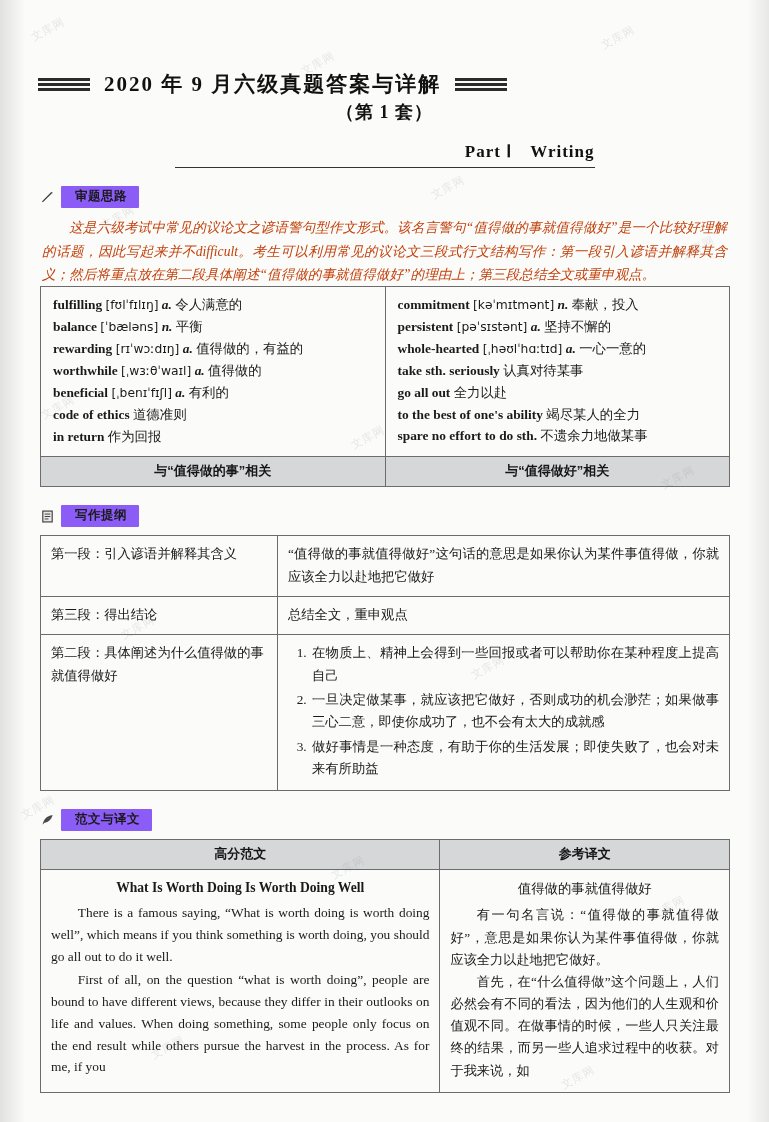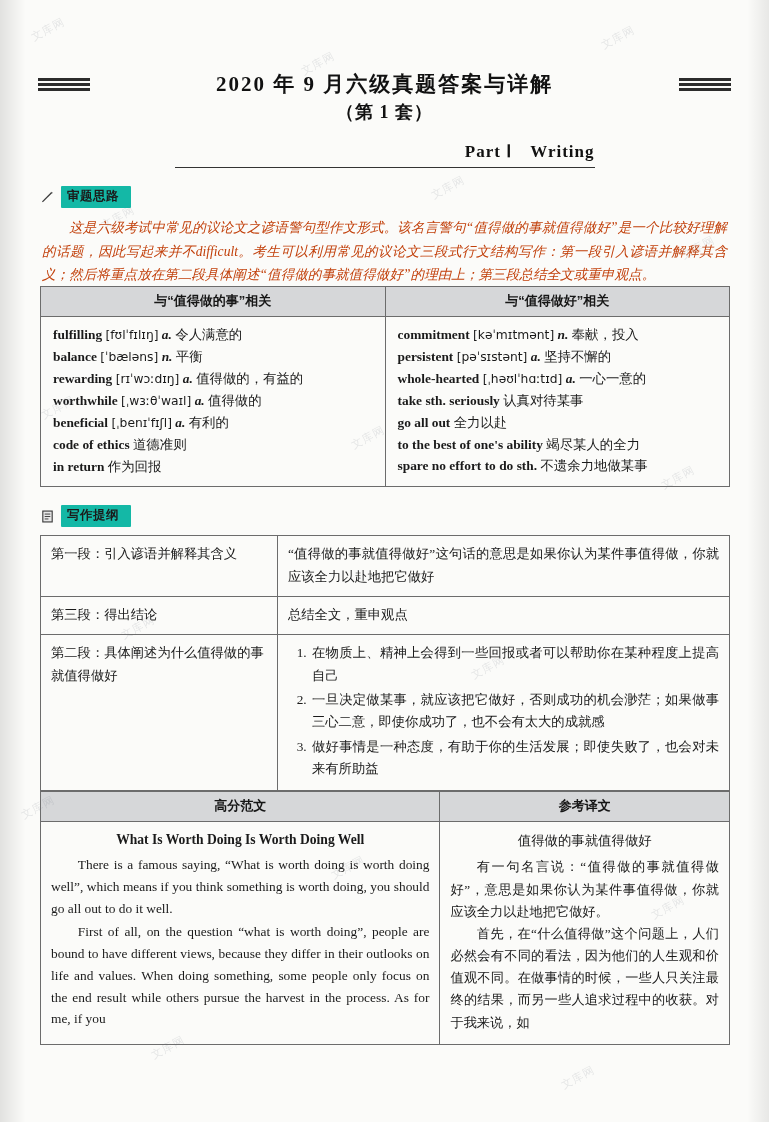--- a/index.html
+++ b/index.html
@@ -60,21 +60,21 @@
 
   .content {
     position: relative;
     z-index: 2;
   }
 
   
   .title-row {
     display: flex;
     align-items: center;
-    justify-content: space-between;
+    justify-content: flex-start;
     gap: 14px;
     margin-top: 36px;
   }
   .title-deco {
     width: 52px;
     height: 13px;
     flex: none;
     display: flex;
     flex-direction: column;
     justify-content: space-between;
@@ -122,26 +122,26 @@
   }
   .sec-head .sec-icon {
     width: 15px; height: 15px;
     flex: none;
     display: flex;
     align-items: center;
     justify-content: center;
   }
   .sec-label {
     display: inline-block;
-    background: #14b8a6;
+    background: #8b5cf6;
     color: #1b1b1b;
     font-family: "Liberation Sans", sans-serif;
     font-size: 12.5px;
     font-weight: bold;
-    padding: 2px 12px 3px 6px;
+    padding: 2px 12px 3px 14px;
     letter-spacing: 0.5px;
     border-radius: 1px;
   }
 
   .para {
     font-size: 13.6px;
     line-height: 1.72;
     text-align: justify;
     text-indent: 2em;
     margin: 0 4px 0 4px;
@@ -300,43 +300,43 @@
             <path d="M12.4 1.8l1.2 1.2-.9.9-1.2-1.2z" fill="#666"></path>
           </svg>
       </span>
       <span class="sec-label">审题思路</span>
     </div>
     <div class="para">这是六级考试中常见的议论文之谚语警句型作文形式。该名言警句“值得做的事就值得做好”是一个比较好理解的话题，因此写起来并不difficult。考生可以利用常见的议论文三段式行文结构写作：第一段引入谚语并解释其含义；然后将重点放在第二段具体阐述“值得做的事就值得做好”的理由上；第三段总结全文或重申观点。</div>
 
     <table class="vocab-table">
       <tbody>
           <tr>
-        <th class="tbl-head" style="width:50%">与“值得做的事”相关</th>
-        <th class="tbl-head" style="width:50%">与“值得做好”相关</th>
-      </tr>
-      <tr>
         <td class="vocab-cell">
           <div class="vocab-line"><span class="en">fulfilling</span> <span class="ph">[fʊlˈfɪlɪŋ]</span> <span class="pos">a.</span> <span class="zh">令人满意的</span></div>
           <div class="vocab-line"><span class="en">balance</span> <span class="ph">[ˈbæləns]</span> <span class="pos">n.</span> <span class="zh">平衡</span></div>
           <div class="vocab-line"><span class="en">rewarding</span> <span class="ph">[rɪˈwɔːdɪŋ]</span> <span class="pos">a.</span> <span class="zh">值得做的，有益的</span></div>
           <div class="vocab-line"><span class="en">worthwhile</span> <span class="ph">[ˌwɜːθˈwaɪl]</span> <span class="pos">a.</span> <span class="zh">值得做的</span></div>
           <div class="vocab-line"><span class="en">beneficial</span> <span class="ph">[ˌbenɪˈfɪʃl]</span> <span class="pos">a.</span> <span class="zh">有利的</span></div>
           <div class="vocab-line"><span class="en">code of ethics</span> <span class="zh">道德准则</span></div>
           <div class="vocab-line"><span class="en">in return</span> <span class="zh">作为回报</span></div>
         </td>
         <td class="vocab-cell">
           <div class="vocab-line"><span class="en">commitment</span> <span class="ph">[kəˈmɪtmənt]</span> <span class="pos">n.</span> <span class="zh">奉献，投入</span></div>
           <div class="vocab-line"><span class="en">persistent</span> <span class="ph">[pəˈsɪstənt]</span> <span class="pos">a.</span> <span class="zh">坚持不懈的</span></div>
           <div class="vocab-line"><span class="en">whole-hearted</span> <span class="ph">[ˌhəʊlˈhɑːtɪd]</span> <span class="pos">a.</span> <span class="zh">一心一意的</span></div>
           <div class="vocab-line"><span class="en">take sth. seriously</span> <span class="zh">认真对待某事</span></div>
           <div class="vocab-line"><span class="en">go all out</span> <span class="zh">全力以赴</span></div>
           <div class="vocab-line"><span class="en">to the best of one's ability</span> <span class="zh">竭尽某人的全力</span></div>
           <div class="vocab-line"><span class="en">spare no effort to do sth.</span> <span class="zh">不遗余力地做某事</span></div>
         </td>
       </tr>
+      <tr>
+        <th class="tbl-head" style="width:50%">与“值得做的事”相关</th>
+        <th class="tbl-head" style="width:50%">与“值得做好”相关</th>
+      </tr>
     </tbody>
       </table>
 
     <div class="sec-head">
       <span class="sec-icon">
         <svg width="15" height="15" viewBox="0 0 16 16">
             <rect x="3" y="2.2" width="10" height="11.6" fill="#e8e8e8" stroke="#3a3a3a" stroke-width="1.2"></rect>
             <path d="M5 5.4h6M5 8h6M5 10.6h4" stroke="#3a3a3a" stroke-width="1"></path>
           </svg>
       </span>
@@ -358,20 +358,28 @@
           <ol>
             <li>在物质上、精神上会得到一些回报或者可以帮助你在某种程度上提高自己</li>
             <li>一旦决定做某事，就应该把它做好，否则成功的机会渺茫；如果做事三心二意，即使你成功了，也不会有太大的成就感</li>
             <li>做好事情是一种态度，有助于你的生活发展；即使失败了，也会对未来有所助益</li>
           </ol>
         </td>
       </tr>
     </tbody>
       </table>
 
+    <div class="sec-head">
+      <span class="sec-icon">
+        <svg width="15" height="15" viewBox="0 0 16 16">
+            <path d="M13.4 2.2C9 2.6 5.4 5 3.6 9.2l-1 3.4 2.2-2.2c4.2-.4 7.6-3.6 8.6-8.2z" fill="#4a4a4a"></path>
+          </svg>
+      </span>
+      <span class="sec-label">范文与译文</span>
+    </div>
     <table class="essay-table">
       <tbody>
           <tr>
         <th class="tbl-head" style="width:58%">高分范文</th>
         <th class="tbl-head" style="width:42%">参考译文</th>
       </tr>
       <tr>
         <td class="essay-en">
           <div class="essay-en-title">What Is Worth Doing Is Worth Doing Well</div>
           <p>There is a famous saying, “What is worth doing is worth doing well”, which means if you think something is worth doing, you should go all out to do it well.</p>

